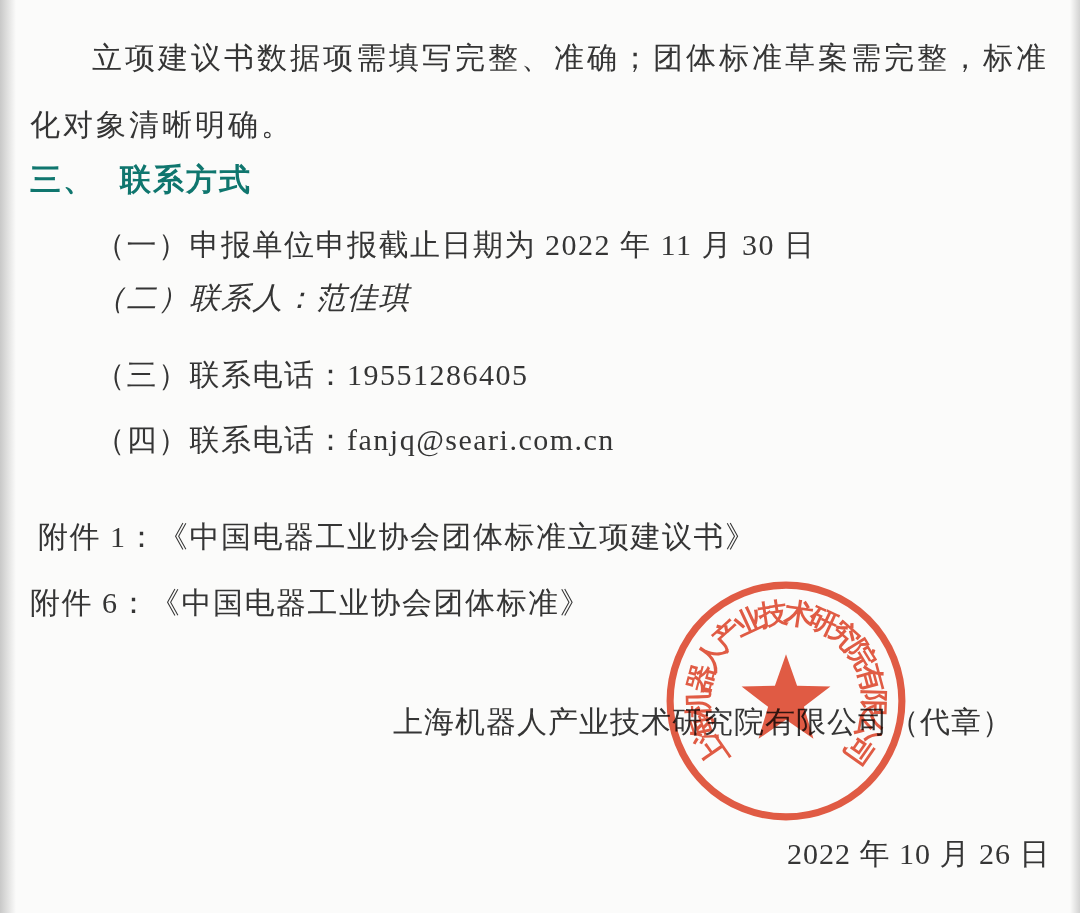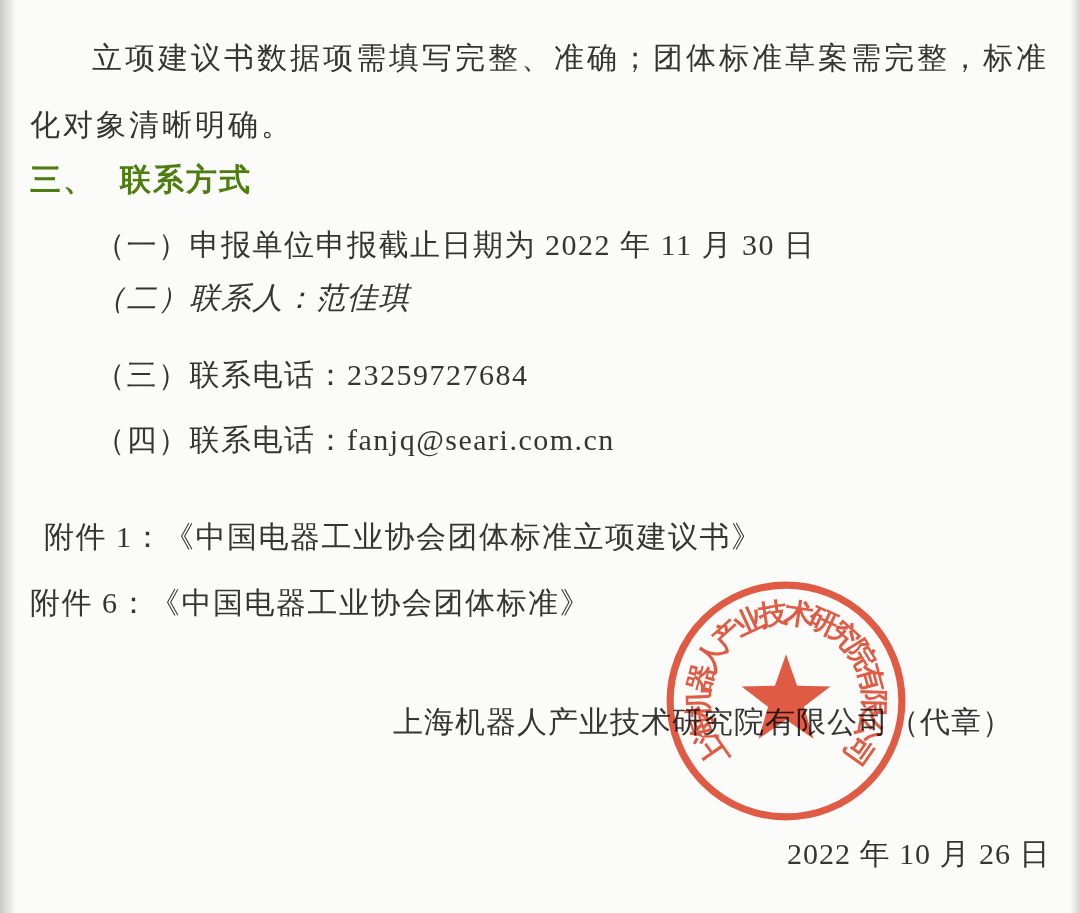--- a/index.html
+++ b/index.html
@@ -29,28 +29,28 @@
     letter-spacing: 1.5px;
     white-space: nowrap;
     line-height: 36px;
   }
   .para-line1 { left: 92px;  top: 40px;  letter-spacing: 3px; }
   .para-line2 { left: 30px;  top: 107px; letter-spacing: 3px; }
   .heading {
     position: absolute; left: 30px; top: 159px;
     font-family: "Liberation Sans", sans-serif;
     font-weight: bold; font-size: 31px; letter-spacing: 2px;
-    white-space: nowrap; color: #4d7c0f;
+    white-space: nowrap; color: #0f766e;
   }
   .heading .num { margin-right: 24px; }
   .item-1 { left: 95px; top: 227px; }
   .item-2 { left: 95px; top: 280px; font-style: italic; }
   .item-3 { left: 95px; top: 357px; }
   .item-4 { left: 95px; top: 422px; }
-  .att-1  { left: 44px; top: 519px; }
+  .att-1  { left: 38px; top: 519px; }
   .att-2  { left: 30px; top: 585px; }
   .signature { left: 393px; top: 704px; letter-spacing: 1px; }
   .dateline  { left: 787px; top: 836px; letter-spacing: 1px; }
   .seal {
     position: absolute;
     left: 663px; top: 578px;
     width: 246px; height: 246px;
     mix-blend-mode: multiply;
     opacity: 0.90;
     pointer-events: none;
@@ -70,21 +70,21 @@
 
 <div class="line para-line1">立项建议书数据项需填写完整、准确；团体标准草案需完整，标准</div>
 <div class="line para-line2">化对象清晰明确。</div>
 
 <div class="heading">
   <span class="num">三、</span><span>联系方式</span>
 </div>
 
 <div class="line item-1">（一）申报单位申报截止日期为 2022 年 11 月 30 日</div>
 <div class="line item-2">（二）联系人：范佳琪</div>
-<div class="line item-3">（三）联系电话：23259727684</div>
+<div class="line item-3">（三）联系电话：19551286405</div>
 <div class="line item-4">（四）联系电话：fanjq@seari.com.cn</div>
 
 <div class="line att-1">附件 1：《中国电器工业协会团体标准立项建议书》</div>
 <div class="line att-2">附件 6：《中国电器工业协会团体标准》</div>
 
 <div class="line signature">上海机器人产业技术研究院有限公司（代章）</div>
 <div class="line dateline">2022 年 10 月 26 日</div>
 
 <div class="seal">
   <svg width="246" height="246" viewBox="0 0 242 242">

